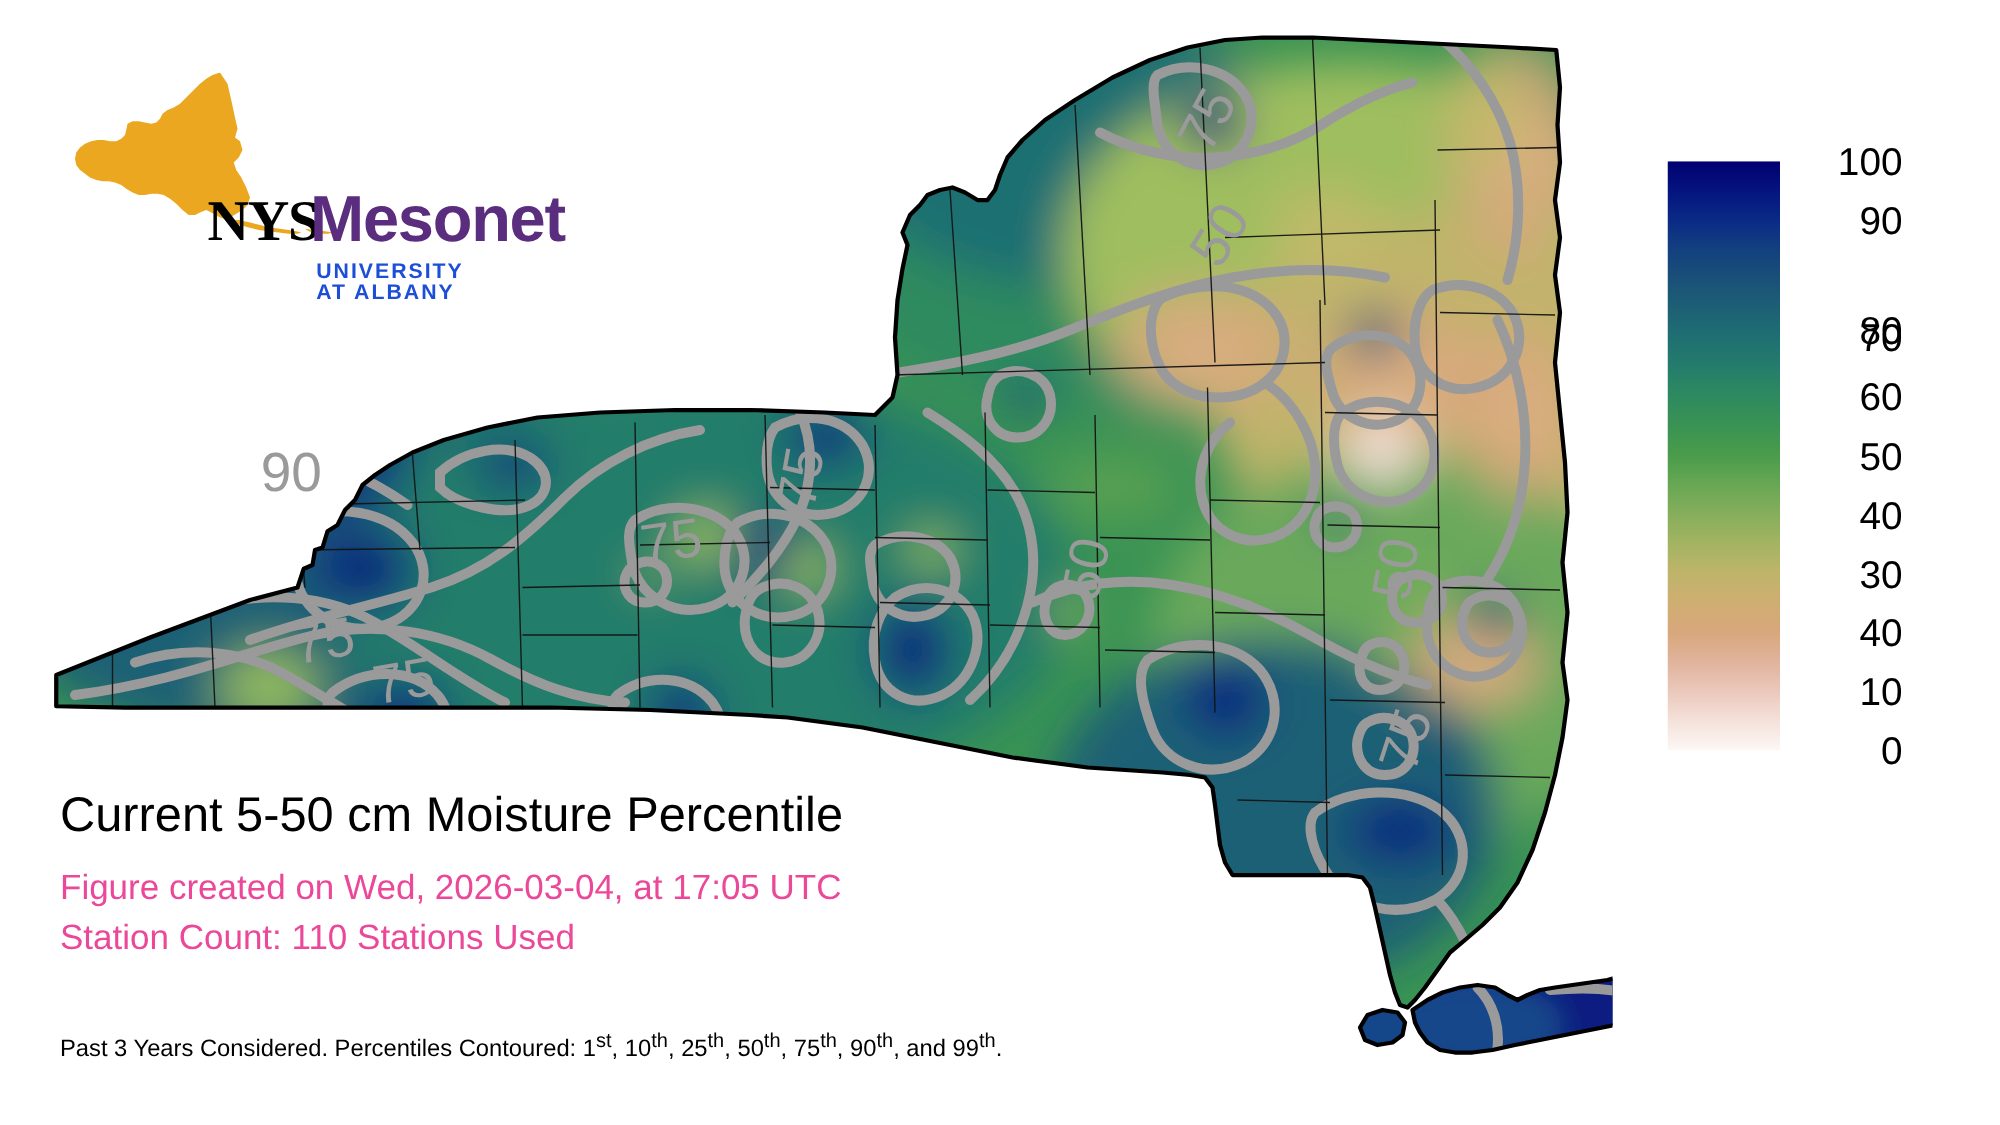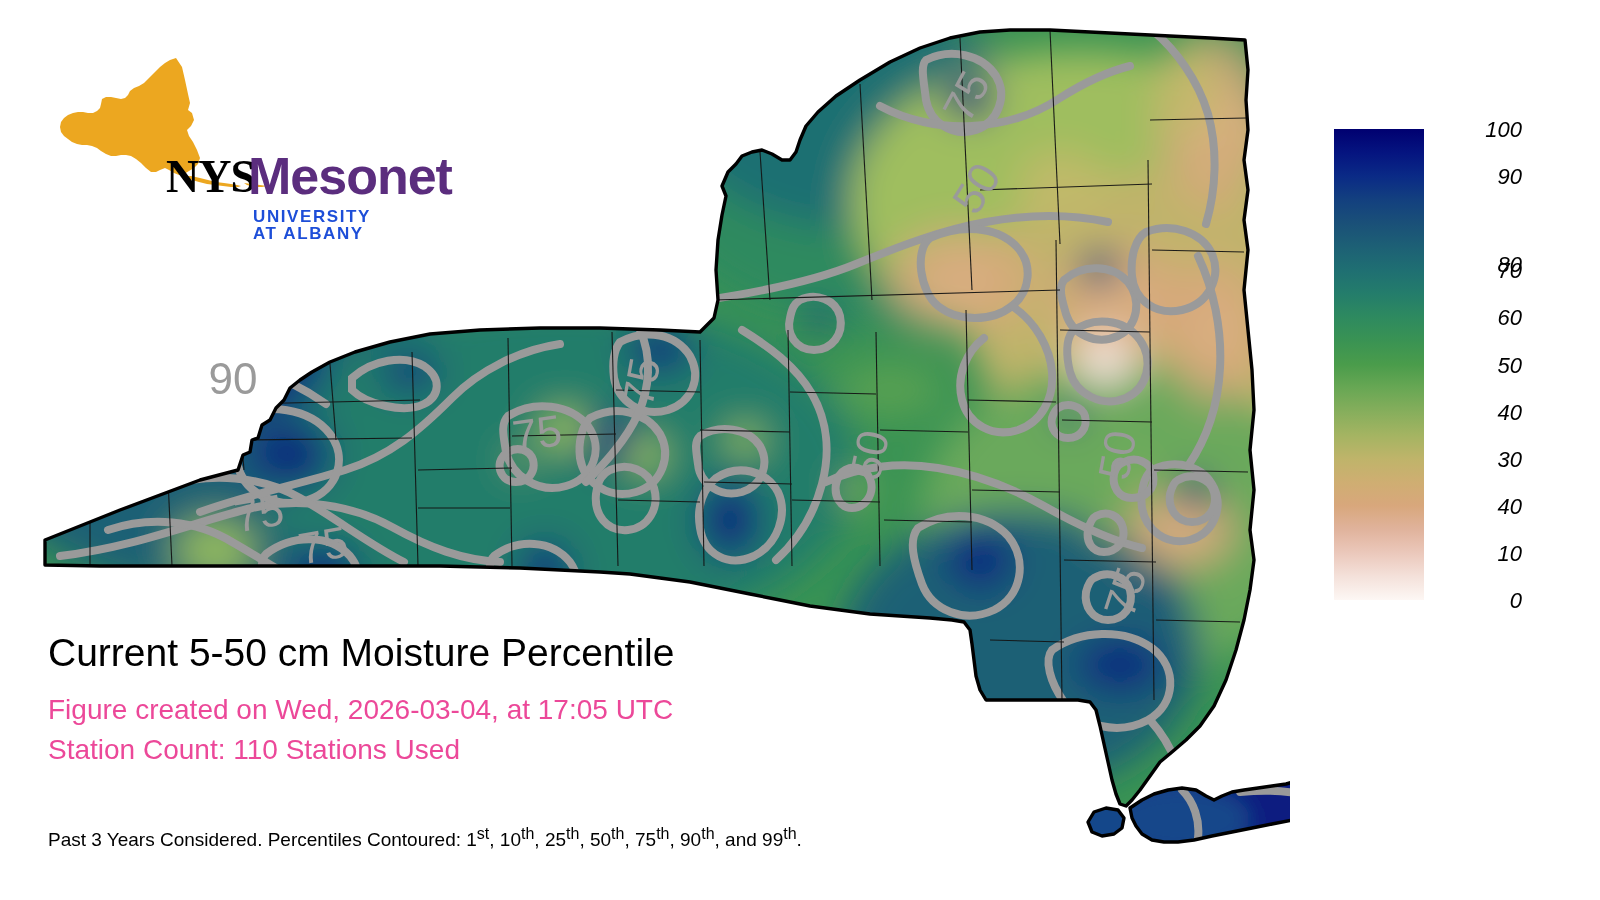--- a/index.html
+++ b/index.html
@@ -22,21 +22,21 @@
   
   #map-wrap{position:absolute;left:0;top:0;width:1290px;height:890px;}
   #map-svg{position:absolute;left:0;top:0;}
 
   
   #colorbar{position:absolute;left:1334px;top:129px;width:90px;height:471px;
             border:0;}
   #cb-gradient{width:100%;height:100%;}
   #cb-ticks{position:absolute;left:1434px;top:108px;width:120px;height:520px;}
   .cb-tick{position:absolute;left:0;width:88px;text-align:right;
-           font-size:22px;line-height:31px;color:#000;font-style:italic;}
+           font-size:31px;line-height:31px;color:#000;}
 
   
   #caption-block{position:absolute;left:48px;top:630px;width:1000px;}
   #fig-title{font-size:39px;line-height:46px;color:#000;margin:0 0 14px 0;white-space:nowrap;}
   .fig-sub{font-size:28px;line-height:40px;color:#ec4899;margin:0;white-space:nowrap;}
   #fig-note{position:absolute;left:48px;top:828px;font-size:19px;line-height:24px;
             color:#000;white-space:nowrap;}
   #fig-note sup{font-size:16px;vertical-align:super;line-height:0;}
 </style>
 </head>

